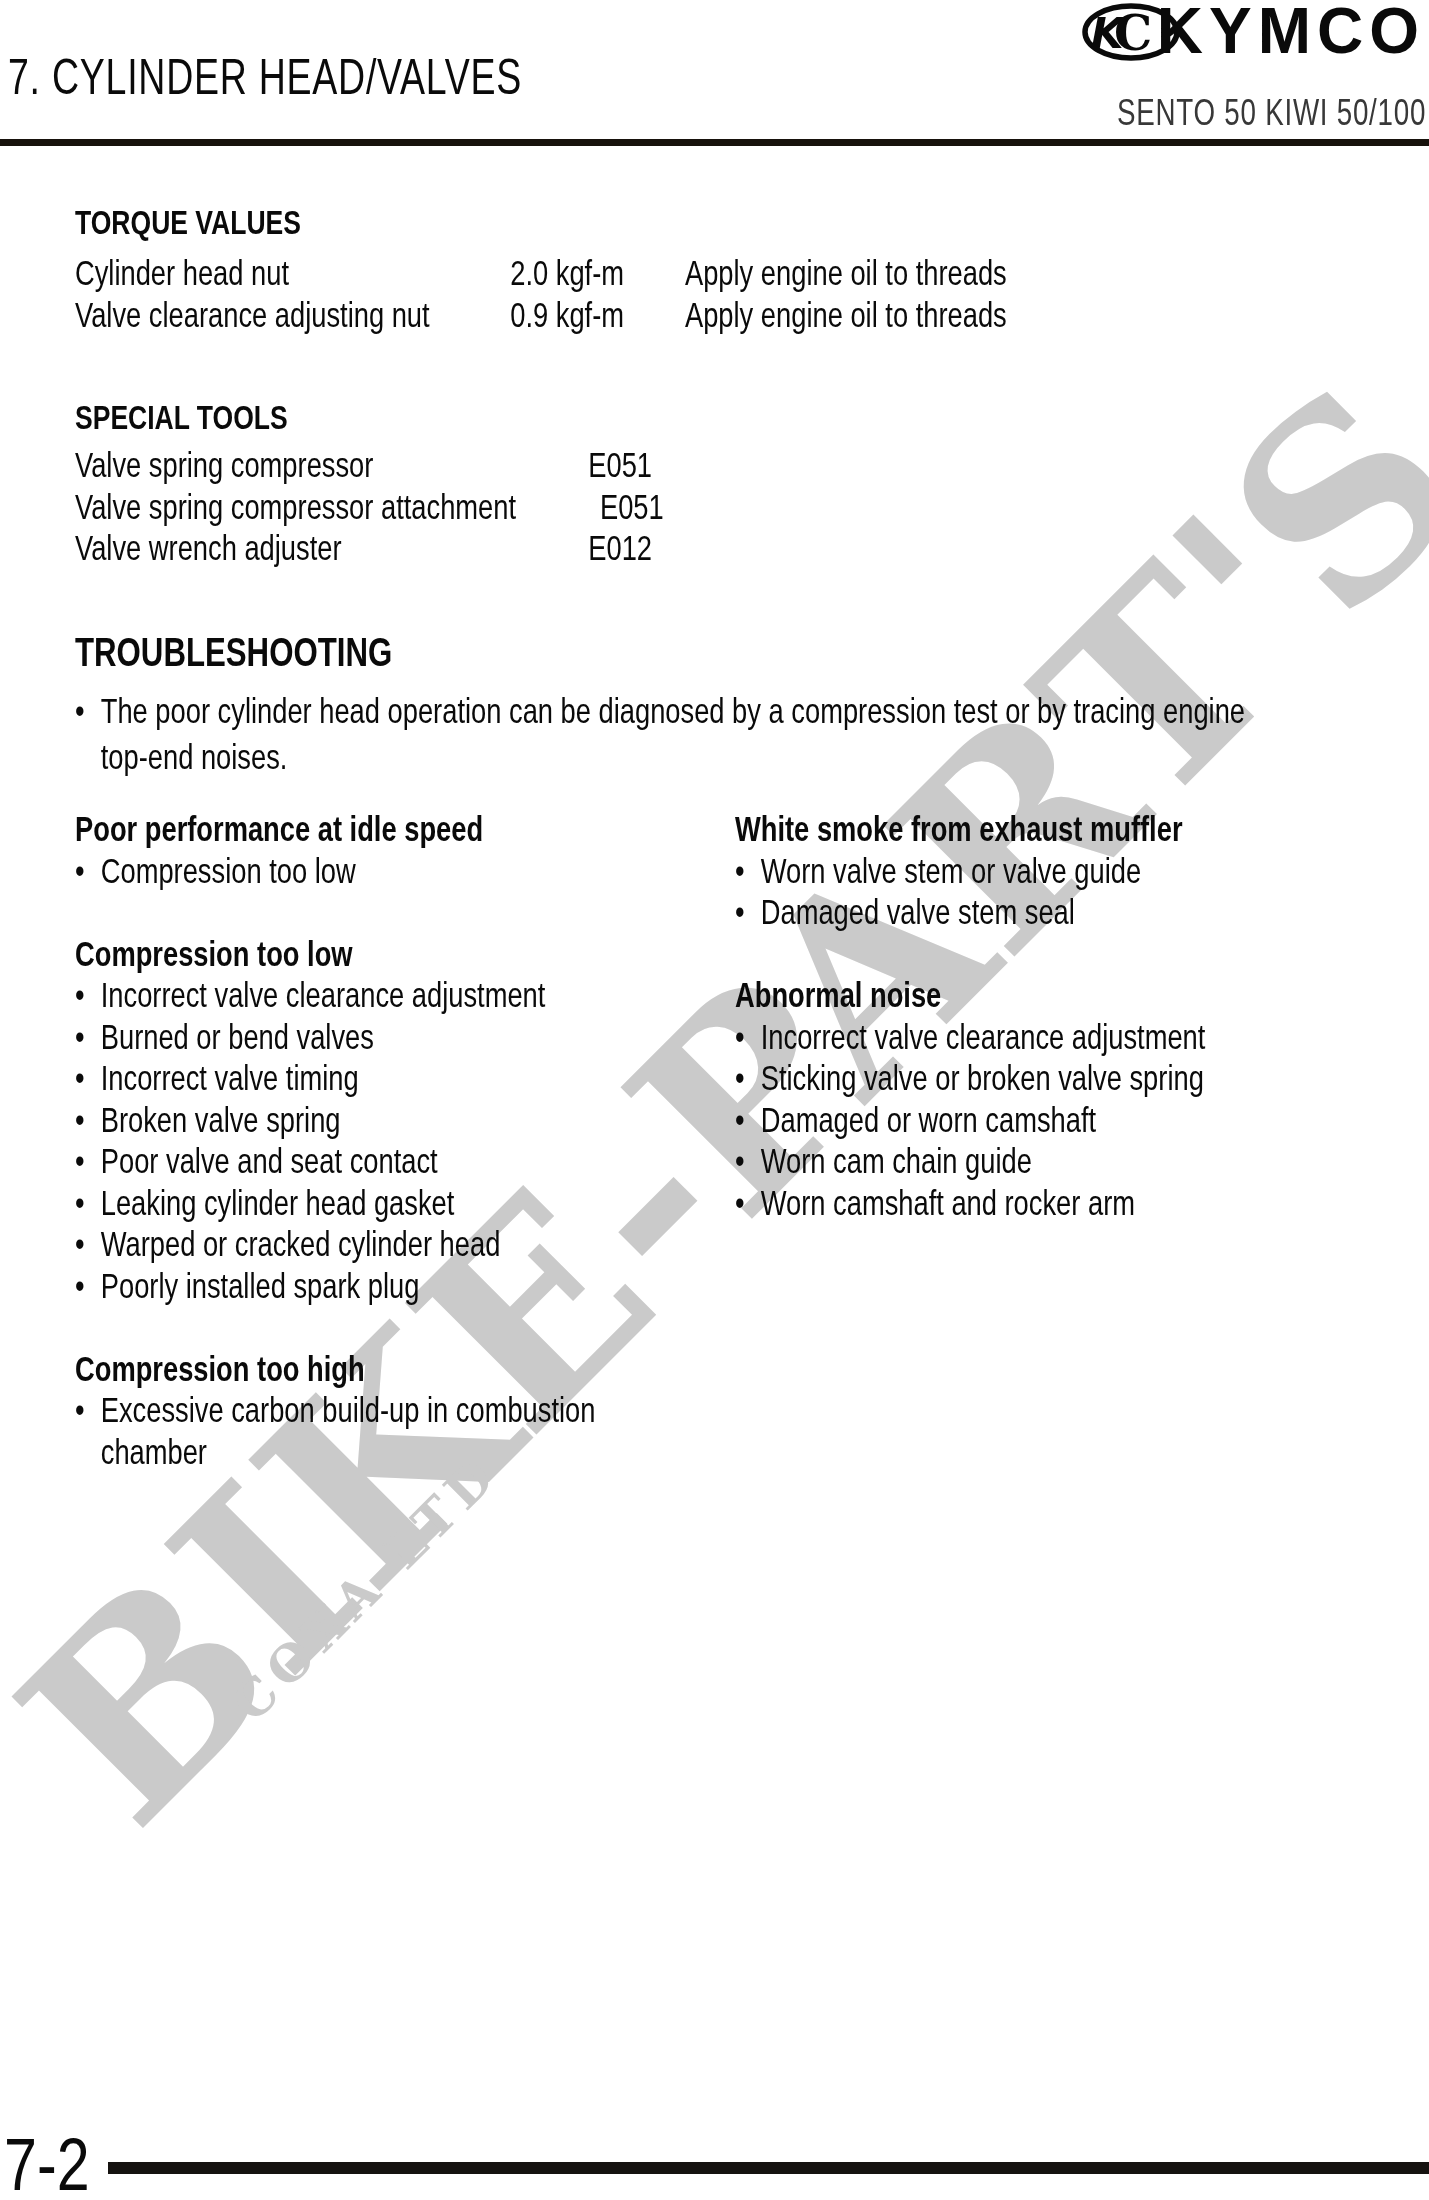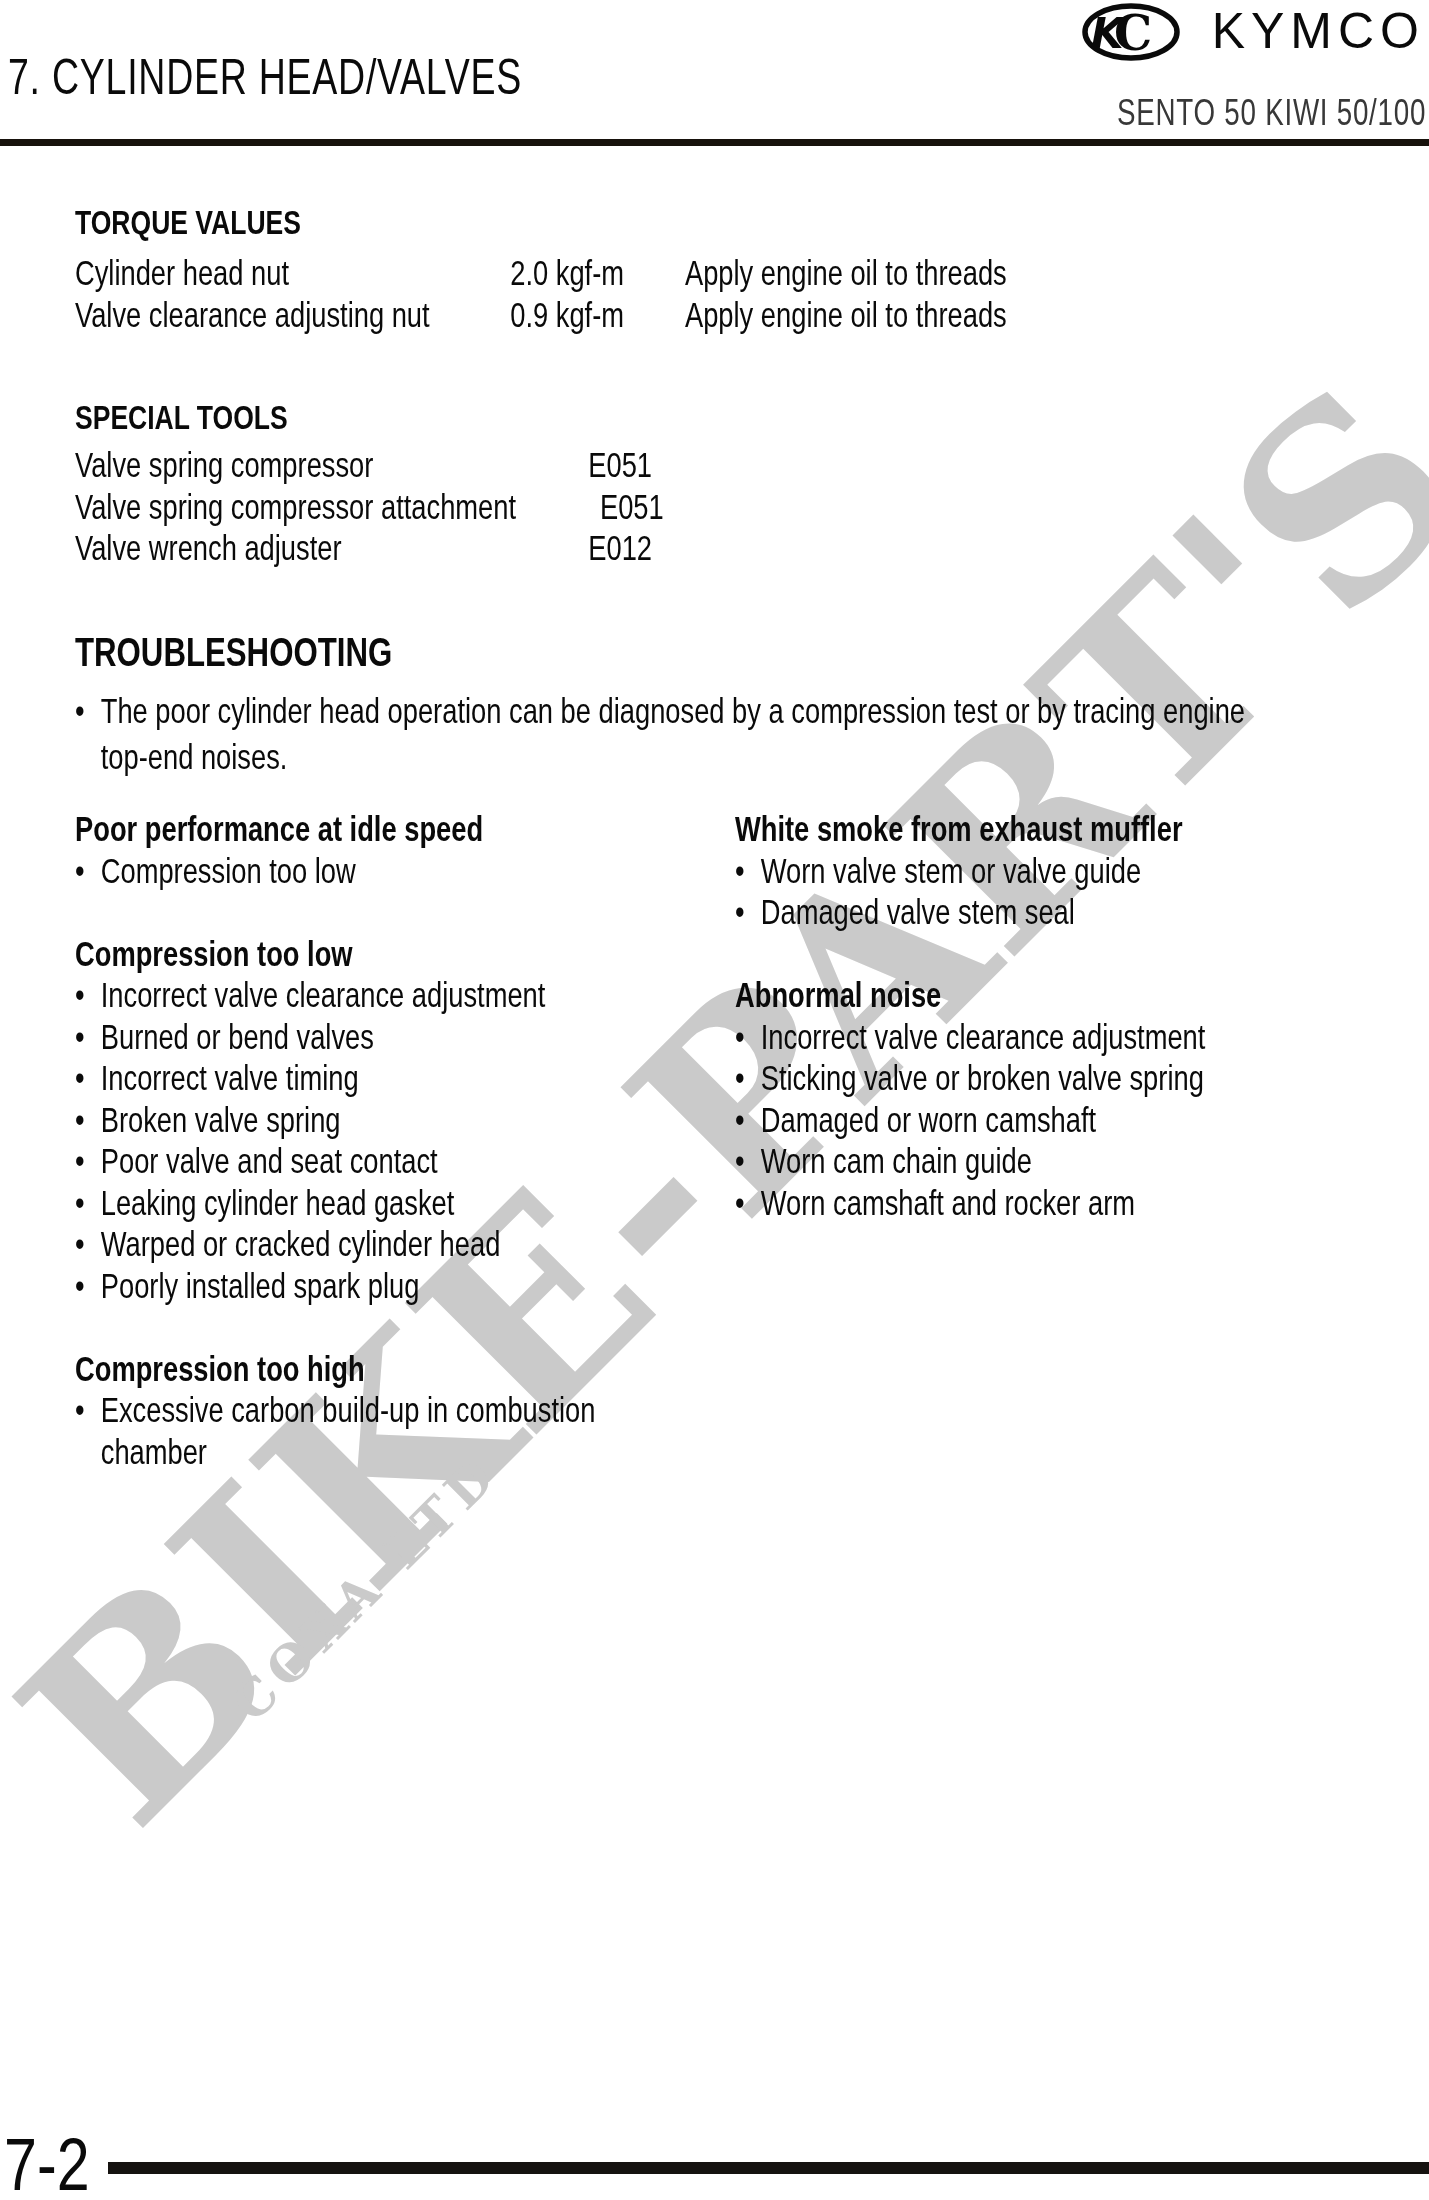--- a/index.html
+++ b/index.html
@@ -18,21 +18,21 @@
           transform:rotate(-45deg); white-space:nowrap;}
   
   .abs{position:absolute; z-index:1;}
   .cx{transform:scaleX(0.78); transform-origin:0 0; white-space:nowrap;}
   .cxr{transform:scaleX(0.75); transform-origin:100% 0; white-space:nowrap;}
   
   .chapter-title{left:8px; top:48px; font-size:50px; font-weight:400;
                  transform:scaleX(0.75); transform-origin:0 0; white-space:nowrap;
                  letter-spacing:1px;}
   .brand-logo{left:1080px; top:3px;}
-  .brand-word{right:4px; top:6px; font-size:50px; font-weight:400;
+  .brand-word{right:4px; top:6px; font-size:64px; font-weight:700;
               letter-spacing:6px; line-height:50px;}
   .model-line{right:3px; top:92px; font-size:37px; font-weight:400;
               color:#383838; letter-spacing:1px;}
   .rule-top{left:0; top:139px; width:1429px; height:7px; background:#17120c;}
   
   .h-sec{font-size:34px; font-weight:700; line-height:38px;}
   .h-big{font-size:40px; font-weight:700; line-height:44px;}
   
   .tbl{width:1700px;}
   .tbl .row{position:relative; height:41.5px; line-height:41.5px; font-size:35px;}

